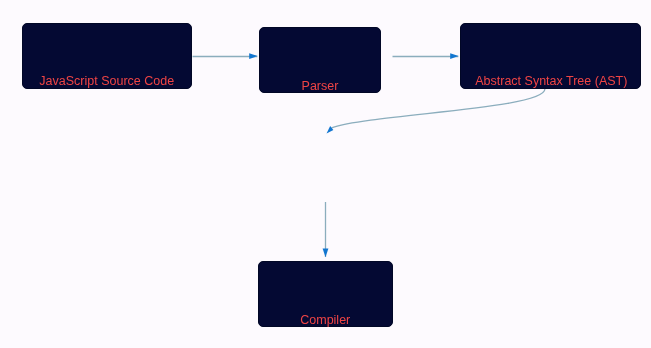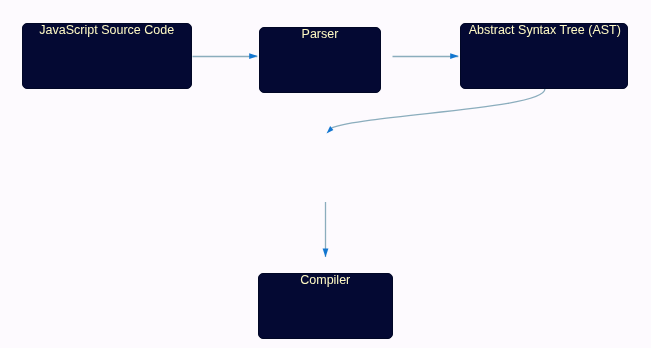--- a/index.html
+++ b/index.html
@@ -19,23 +19,23 @@
     height: 348px;
     background: #fdfafe;
   }
   .node {
     position: absolute;
     background: #040933;
     border: 1px solid #010726;
     box-sizing: border-box;
     border-radius: 5px;
     display: flex;
-    align-items: flex-start;
+    align-items: flex-end;
     justify-content: center;
-    color: #fef9c3;
+    color: #ef4444;
     font-size: 12.5px;
     letter-spacing: 0;
     -webkit-font-smoothing: antialiased;
     line-height: 1;
   }
   .node .node-label {
     position: relative;
     top: 0px;
     white-space: nowrap;
     
@@ -71,22 +71,22 @@
   </svg>
 
   <div class="node" style="left:22px;top:22.5px;width:169.5px;height:66px">
     <span class="node-label">JavaScript Source Code</span>
   </div>
 
   <div class="node" style="left:259px;top:27px;width:122px;height:66px">
     <span class="node-label">Parser</span>
   </div>
 
-  <div class="node" style="left:460px;top:22.5px;width:168px;height:66px">
+  <div class="node" style="left:460px;top:22.5px;width:181px;height:66px">
     <span class="node-label" style="left:0.8px">Abstract Syntax Tree (AST)</span>
   </div>
 
 
-  <div class="node" style="left:258px;top:273px;width:134.5px;height:66px">
+  <div class="node" style="left:258px;top:261px;width:134.5px;height:66px">
     <span class="node-label">Compiler</span>
   </div>
 
 </div>
 
 </body></html>

